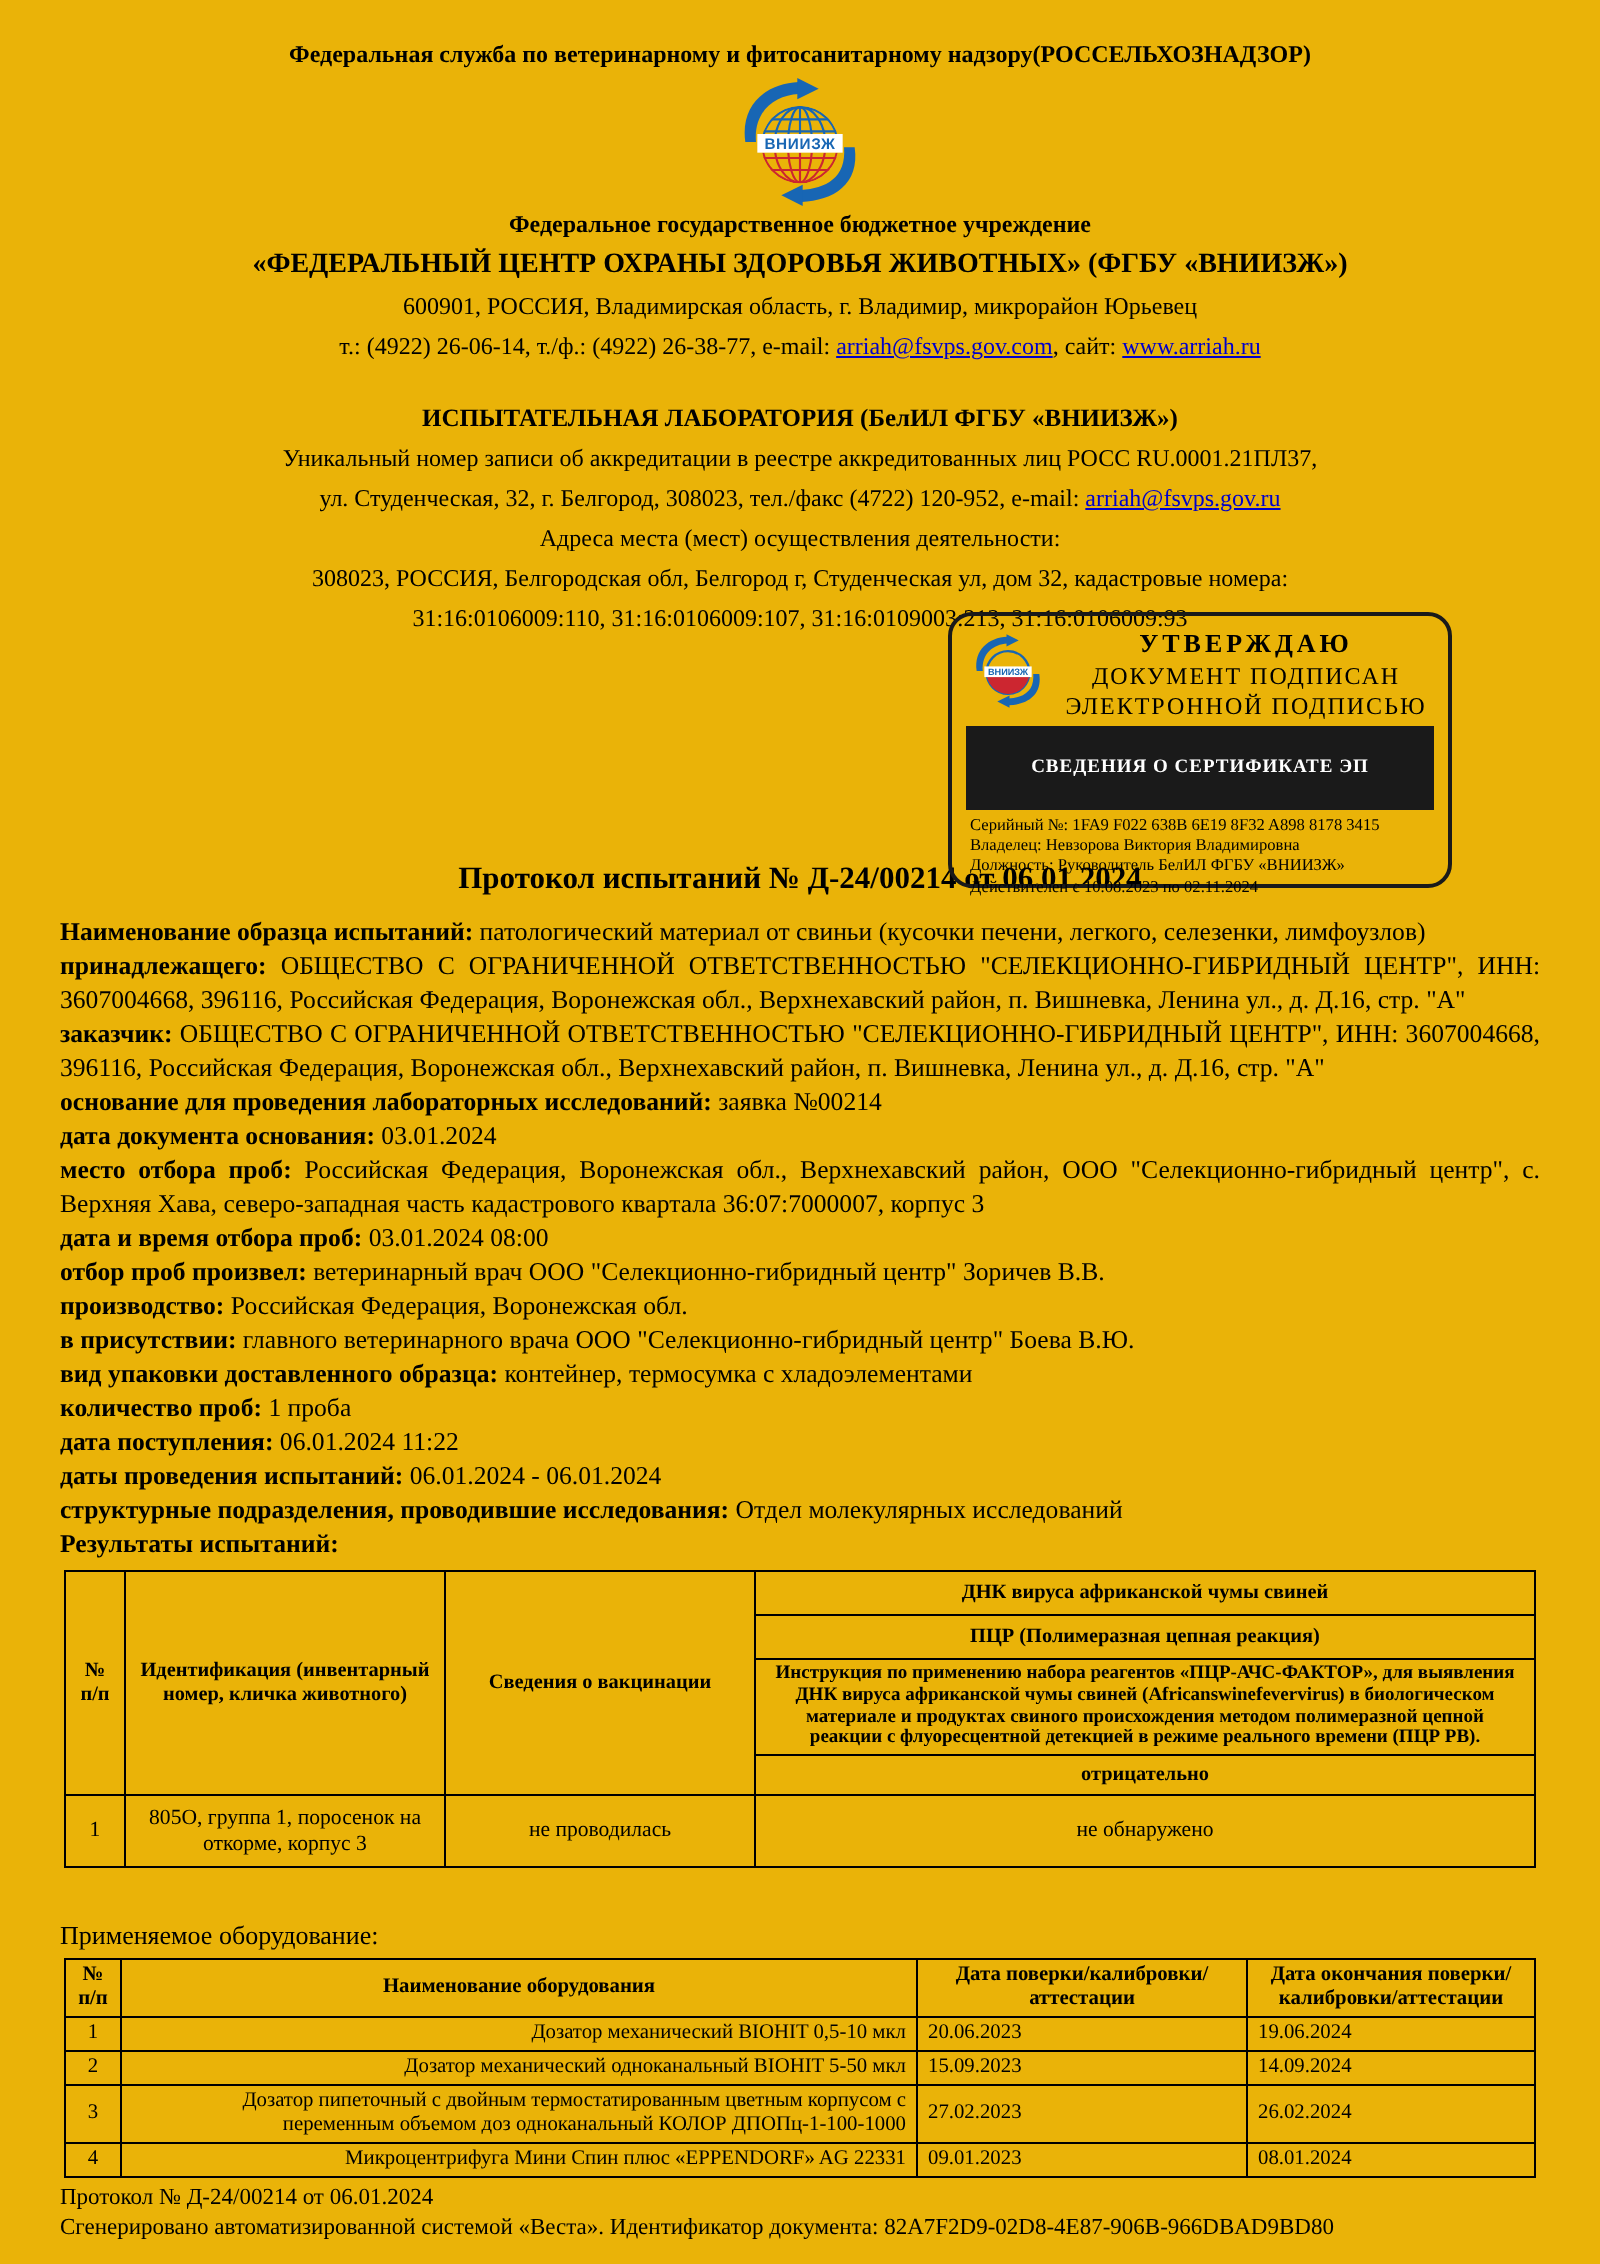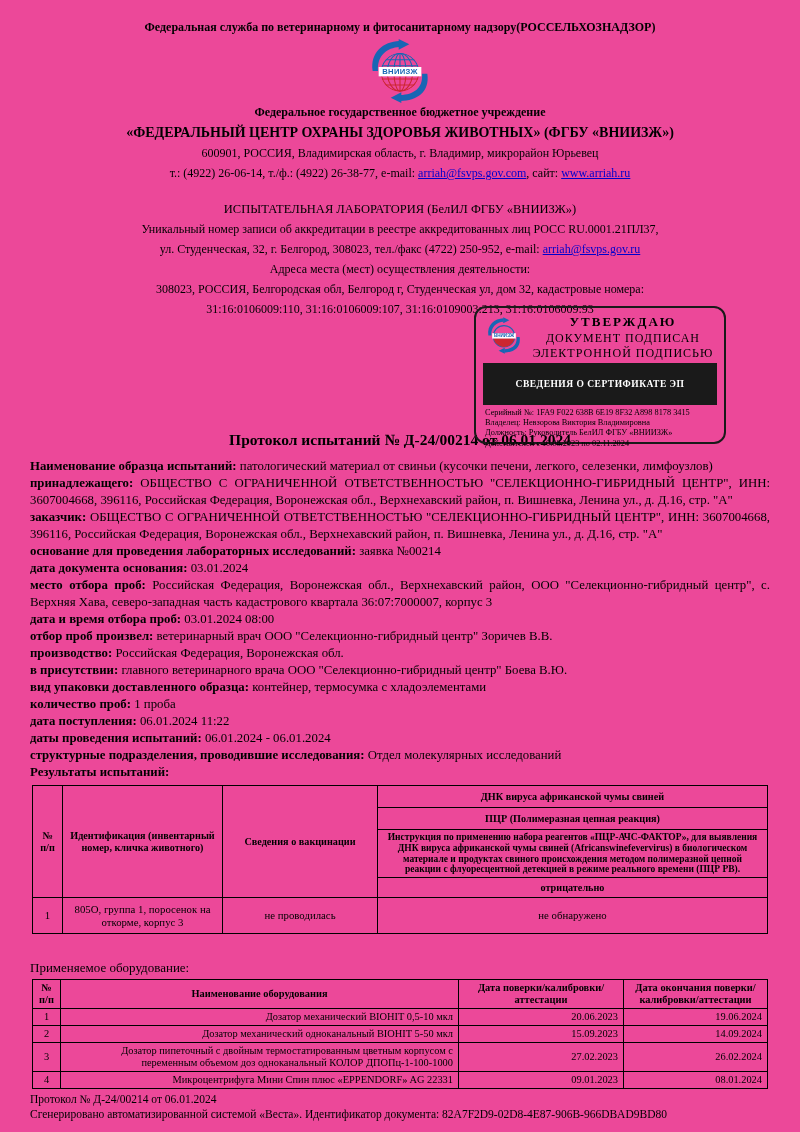--- a/index.html
+++ b/index.html
@@ -1,25 +1,25 @@
 <!DOCTYPE html>
 <html><head>
 <meta charset="utf-8">
 <style>
   html,body{margin:0;padding:0;background:#ffffff;}
-  .page{position:relative;width:800px;height:1132px;background:#ec4899;color:#000;
+  .page{position:relative;width:800px;height:1132px;background:#eab308;color:#000;
         font-family:"Liberation Serif","DejaVu Serif",serif;overflow:hidden;}
   .c{text-align:center;}
   .hdr{padding-top:20px;}
   .agency{font-size:12px;font-weight:bold;margin:0 0 2px 0;}
   .logo{display:block;margin:4px auto 2px auto;}
   .orgtype{font-size:12px;font-weight:bold;margin:2px 0 0 0;}
   .orgname{font-size:14px;font-weight:bold;margin:5px 0 0 0;}
   .hline{font-size:12px;margin:5px 0 0 0;}
-  .labtitle{font-size:12.5px;font-weight:normal;margin:21px 0 0 0;}
+  .labtitle{font-size:12.5px;font-weight:bold;margin:21px 0 0 0;}
   a.lnk{color:#0000cc;text-decoration:underline;cursor:pointer;}
   
   .stamp{position:absolute;left:474px;top:306px;width:252px;height:138px;
          border:2px solid #1a1a1a;border-radius:12px;box-sizing:border-box;}
   .stamp .slogo{position:absolute;left:7px;top:9px;}
   .stamp .approve{margin:6px 0 0 46px;text-align:center;font-size:13px;font-weight:600;letter-spacing:2px;}
   .stamp .signed{margin:1px 0 0 46px;text-align:center;font-size:12px;letter-spacing:1px;line-height:14px;}
   .stamp .bar{margin:3px 7px 0 7px;background:#1a1a1a;color:#fff;text-align:center;
               font-size:9.5px;font-weight:bold;letter-spacing:0.5px;padding:16px 0;}
   .stamp .det{margin:3px 6px 0 9px;font-size:8.3px;line-height:10.2px;text-align:left;}
@@ -35,21 +35,21 @@
   .rtable .hc{font-weight:bold;font-size:10.2px;line-height:12px;}
   .rtable .small{font-size:9.5px;line-height:10.8px;padding:2px 6px;}
   .rtable .drow td{font-size:10.8px;line-height:12.5px;height:33px;}
   
   .eqcap{margin:26px 0 0 30px;font-size:13px;}
   .etable{margin:3px 30px 0 32px;width:736px;table-layout:fixed;}
   .etable td{border:1px solid #000;font-size:10.4px;line-height:12px;padding:2px 5px;vertical-align:middle;}
   .etable .eh{font-weight:bold;text-align:center;}
   .etable .n{text-align:center;}
   .etable .nm{text-align:right;}
-  .etable .dt{text-align:right;margin-top:20px;}
+  .etable .dt{text-align:left;margin-top:20px;}
   
   .foot{margin:3px 0 0 30px;font-size:11.5px;line-height:15px;}
 </style>
 </head>
 <body>
 
 <div class="page">
 
   <div class="hdr c">
     <div class="agency">Федеральная служба по ветеринарному и фитосанитарному надзору(РОССЕЛЬХОЗНАДЗОР)</div>
@@ -95,21 +95,21 @@
       <text x="55" y="53" text-anchor="middle" font-family="Liberation Sans, sans-serif" font-size="11.5" font-weight="bold" fill="#1866b4" letter-spacing="0.5">ВНИИЗЖ</text>
     </svg>
 
     <div class="orgtype">Федеральное государственное бюджетное учреждение</div>
     <div class="orgname">«ФЕДЕРАЛЬНЫЙ ЦЕНТР ОХРАНЫ ЗДОРОВЬЯ ЖИВОТНЫХ» (ФГБУ «ВНИИЗЖ»)</div>
     <div class="hline">600901, РОССИЯ, Владимирская область, г. Владимир, микрорайон Юрьевец</div>
     <div class="hline"><span>т.: (4922) 26-06-14, т./ф.: (4922) 26-38-77, e-mail: </span><a class="lnk">arriah@fsvps.gov.com</a><span>, сайт: </span><a class="lnk">www.arriah.ru</a></div>
 
     <div class="labtitle">ИСПЫТАТЕЛЬНАЯ ЛАБОРАТОРИЯ (БелИЛ ФГБУ «ВНИИЗЖ»)</div>
     <div class="hline">Уникальный номер записи об аккредитации в реестре аккредитованных лиц РОСС RU.0001.21ПЛ37,</div>
-    <div class="hline"><span>ул. Студенческая, 32, г. Белгород, 308023, тел./факс (4722) 250-952, e-mail: </span><a class="lnk">arriah@fsvps.gov.ru</a></div>
+    <div class="hline"><span>ул. Студенческая, 32, г. Белгород, 308023, тел./факс (4722) 120-952, e-mail: </span><a class="lnk">arriah@fsvps.gov.ru</a></div>
     <div class="hline">Адреса места (мест) осуществления деятельности:</div>
     <div class="hline">308023, РОССИЯ, Белгородская обл, Белгород г, Студенческая ул, дом 32, кадастровые номера:</div>
     <div class="hline">31:16:0106009:110, 31:16:0106009:107, 31:16:0109003:213, 31:16:0106009:93</div>
   </div>
 
   <div class="stamp">
     <svg class="slogo" width="42" height="37" viewBox="0 0 110 96">
       <path d="M14,48 C10,20 30,4 54,3 L54,12 C36,13 20,25 22,48 Z" fill="#1866b4"></path>
       <polygon points="53,0 53,16 69,8" fill="#1866b4"></polygon>
       <path d="M96,52 C100,80 80,92 56,93 L56,84 C74,83 90,75 88,52 Z" fill="#1866b4"></path>

